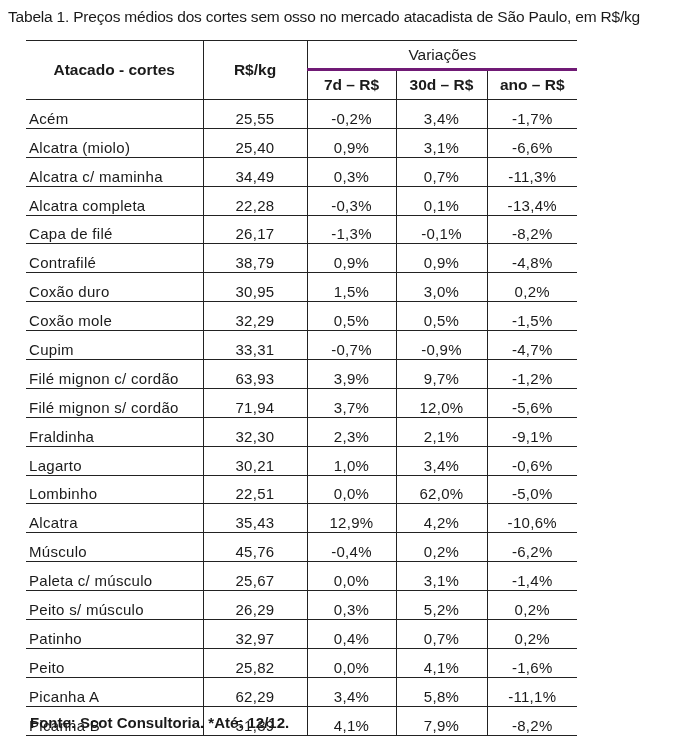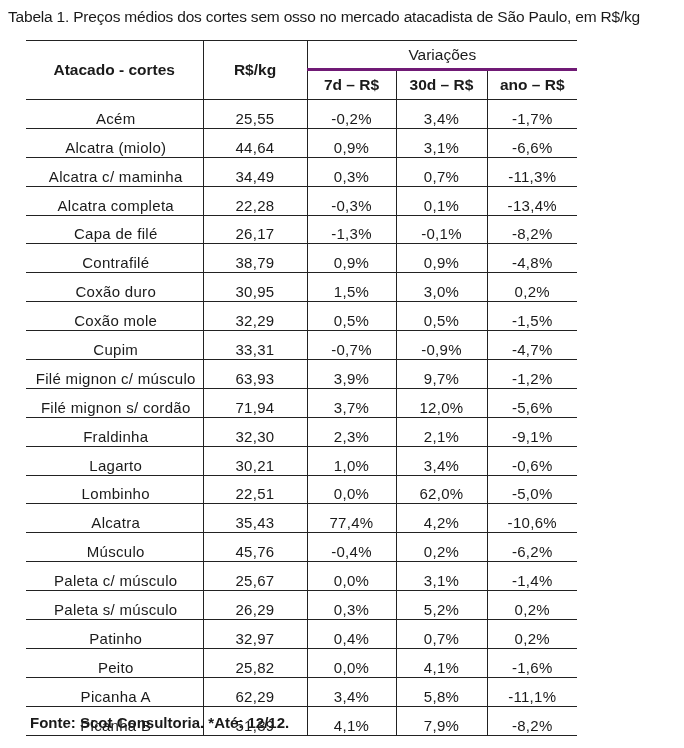--- a/index.html
+++ b/index.html
@@ -68,21 +68,21 @@
     height: 26.9px;
     padding: 0;
     border-bottom: 1px solid #222;
     text-align: center;
     vertical-align: bottom;
     padding-bottom: 1px;
     font-size: 15px;
     letter-spacing: 0.3px;
   }
   table.data td.name {
-    text-align: center;
+    text-align: left;
     padding-left: 3px;
   }
   table.data .vl {
     border-left: 1px solid #222;
   }
   .footnote {
     position: absolute;
     left: 30px;
     top: 714px;
     font-size: 15px;
@@ -118,21 +118,21 @@
   <tbody id="rows">
       <tr>
         <td class="name">Acém</td>
         <td class="vl">25,55</td>
         <td class="vl">-0,2%</td>
         <td class="vl">3,4%</td>
         <td class="vl">-1,7%</td>
       </tr>
       <tr>
         <td class="name">Alcatra (miolo)</td>
-        <td class="vl">44,64</td>
+        <td class="vl">25,40</td>
         <td class="vl">0,9%</td>
         <td class="vl">3,1%</td>
         <td class="vl">-6,6%</td>
       </tr>
       <tr>
         <td class="name">Alcatra c/ maminha</td>
         <td class="vl">34,49</td>
         <td class="vl">0,3%</td>
         <td class="vl">0,7%</td>
         <td class="vl">-11,3%</td>
@@ -173,21 +173,21 @@
         <td class="vl">-1,5%</td>
       </tr>
       <tr>
         <td class="name">Cupim</td>
         <td class="vl">33,31</td>
         <td class="vl">-0,7%</td>
         <td class="vl">-0,9%</td>
         <td class="vl">-4,7%</td>
       </tr>
       <tr>
-        <td class="name">Filé mignon c/ músculo</td>
+        <td class="name">Filé mignon c/ cordão</td>
         <td class="vl">63,93</td>
         <td class="vl">3,9%</td>
         <td class="vl">9,7%</td>
         <td class="vl">-1,2%</td>
       </tr>
       <tr>
         <td class="name">Filé mignon s/ cordão</td>
         <td class="vl">71,94</td>
         <td class="vl">3,7%</td>
         <td class="vl">12,0%</td>
@@ -210,40 +210,40 @@
       <tr>
         <td class="name">Lombinho</td>
         <td class="vl">22,51</td>
         <td class="vl">0,0%</td>
         <td class="vl">62,0%</td>
         <td class="vl">-5,0%</td>
       </tr>
       <tr>
         <td class="name">Alcatra</td>
         <td class="vl">35,43</td>
-        <td class="vl">77,4%</td>
+        <td class="vl">12,9%</td>
         <td class="vl">4,2%</td>
         <td class="vl">-10,6%</td>
       </tr>
       <tr>
         <td class="name">Músculo</td>
         <td class="vl">45,76</td>
         <td class="vl">-0,4%</td>
         <td class="vl">0,2%</td>
         <td class="vl">-6,2%</td>
       </tr>
       <tr>
         <td class="name">Paleta c/ músculo</td>
         <td class="vl">25,67</td>
         <td class="vl">0,0%</td>
         <td class="vl">3,1%</td>
         <td class="vl">-1,4%</td>
       </tr>
       <tr>
-        <td class="name">Paleta s/ músculo</td>
+        <td class="name">Peito s/ músculo</td>
         <td class="vl">26,29</td>
         <td class="vl">0,3%</td>
         <td class="vl">5,2%</td>
         <td class="vl">0,2%</td>
       </tr>
       <tr>
         <td class="name">Patinho</td>
         <td class="vl">32,97</td>
         <td class="vl">0,4%</td>
         <td class="vl">0,7%</td>

